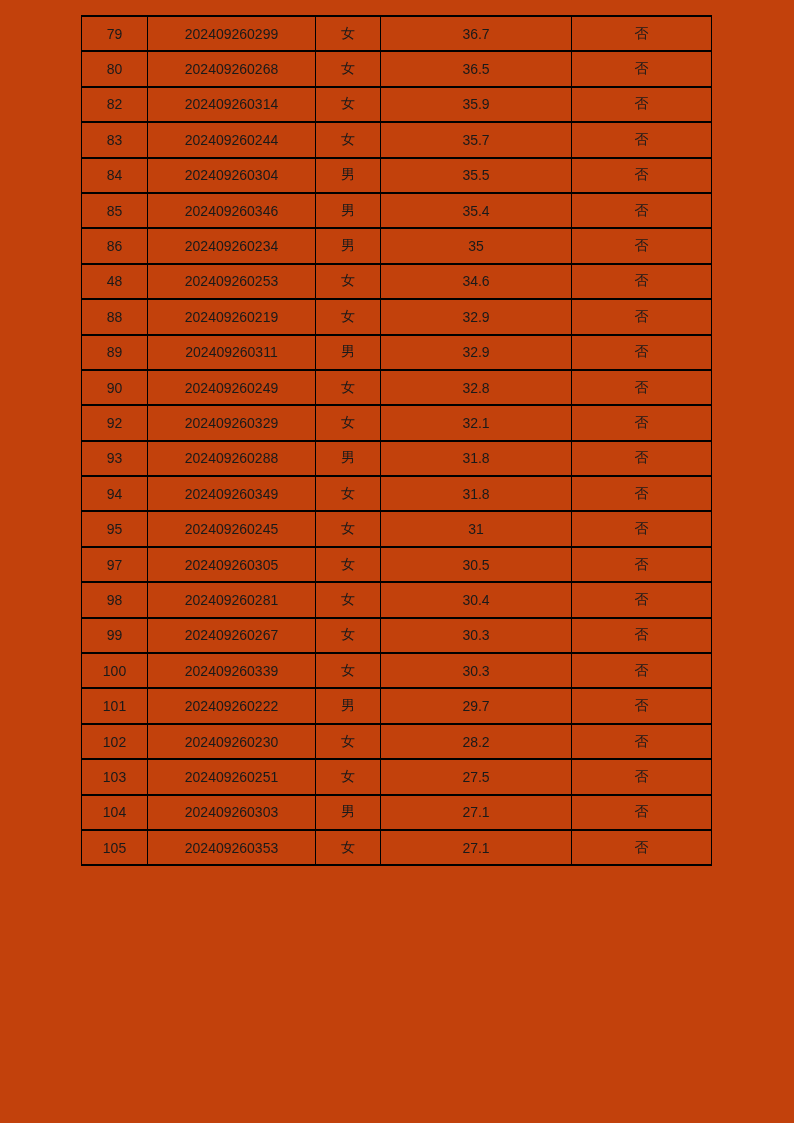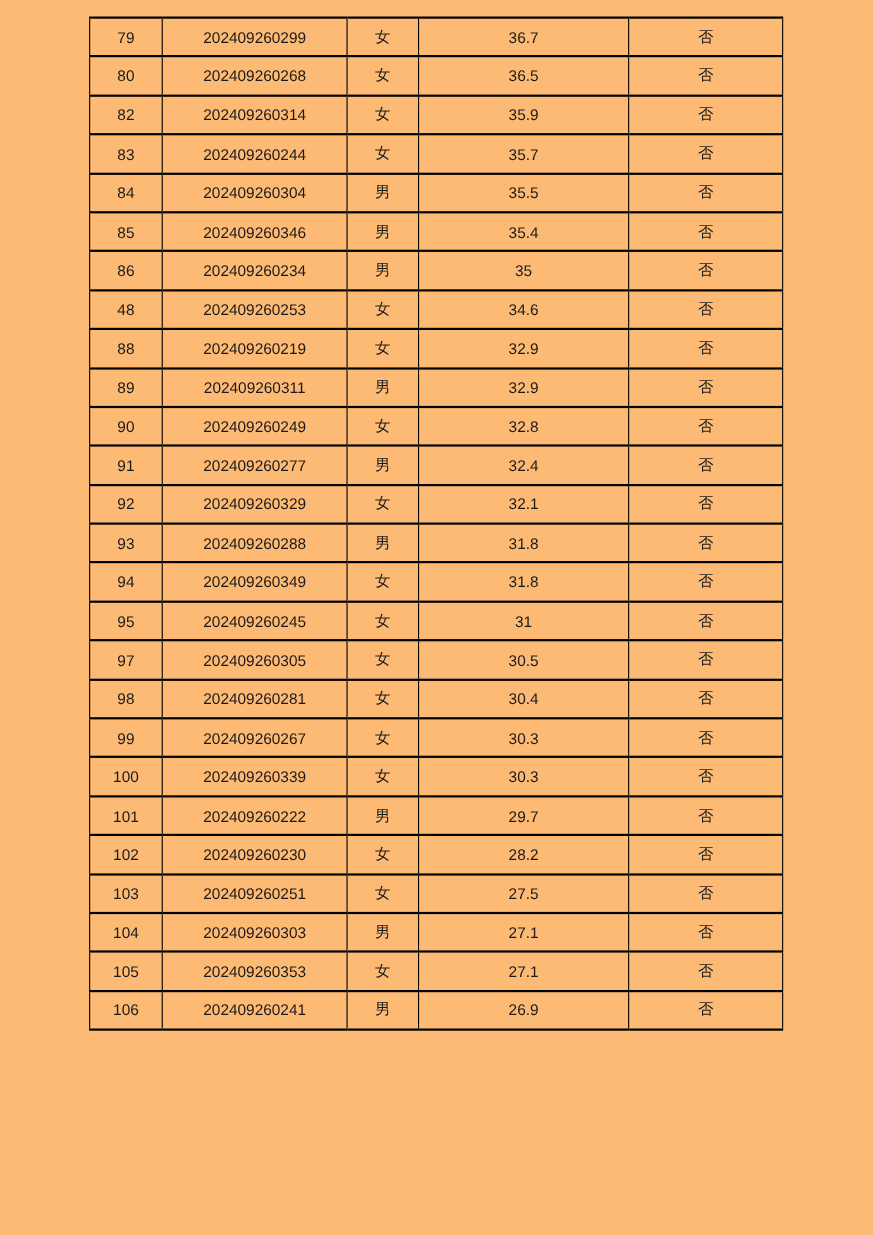--- a/index.html
+++ b/index.html
@@ -7,21 +7,21 @@
     width: 794px;
     height: 1123px;
     background: #ffffff;
     font-family: "Liberation Sans", "DejaVu Sans", sans-serif;
     overflow: hidden;
   }
   .page {
     position: relative;
     width: 794px;
     height: 1123px;
-    background: #fdba74;
+    background: #c2410c;
   }
   table.results {
     position: absolute;
     left: 81px;
     top: 15px;
     width: 630px;
     border-collapse: collapse;
     table-layout: fixed;
   }
   table.results td {
@@ -133,27 +133,20 @@
           <td class="cell-flag">否</td>
         </tr>
         <tr>
           <td class="cell-serial">90</td>
           <td class="cell-candidate_id">202409260249</td>
           <td class="cell-gender">女</td>
           <td class="cell-score">32.8</td>
           <td class="cell-flag">否</td>
         </tr>
         <tr>
-          <td class="cell-serial">91</td>
-          <td class="cell-candidate_id">202409260277</td>
-          <td class="cell-gender">男</td>
-          <td class="cell-score">32.4</td>
-          <td class="cell-flag">否</td>
-        </tr>
-        <tr>
           <td class="cell-serial">92</td>
           <td class="cell-candidate_id">202409260329</td>
           <td class="cell-gender">女</td>
           <td class="cell-score">32.1</td>
           <td class="cell-flag">否</td>
         </tr>
         <tr>
           <td class="cell-serial">93</td>
           <td class="cell-candidate_id">202409260288</td>
           <td class="cell-gender">男</td>
@@ -228,24 +221,17 @@
           <td class="cell-candidate_id">202409260303</td>
           <td class="cell-gender">男</td>
           <td class="cell-score">27.1</td>
           <td class="cell-flag">否</td>
         </tr>
         <tr>
           <td class="cell-serial">105</td>
           <td class="cell-candidate_id">202409260353</td>
           <td class="cell-gender">女</td>
           <td class="cell-score">27.1</td>
-          <td class="cell-flag">否</td>
-        </tr>
-        <tr>
-          <td class="cell-serial">106</td>
-          <td class="cell-candidate_id">202409260241</td>
-          <td class="cell-gender">男</td>
-          <td class="cell-score">26.9</td>
           <td class="cell-flag">否</td>
         </tr>
       </tbody>
   </table>
 </div>
 
 </body></html>

